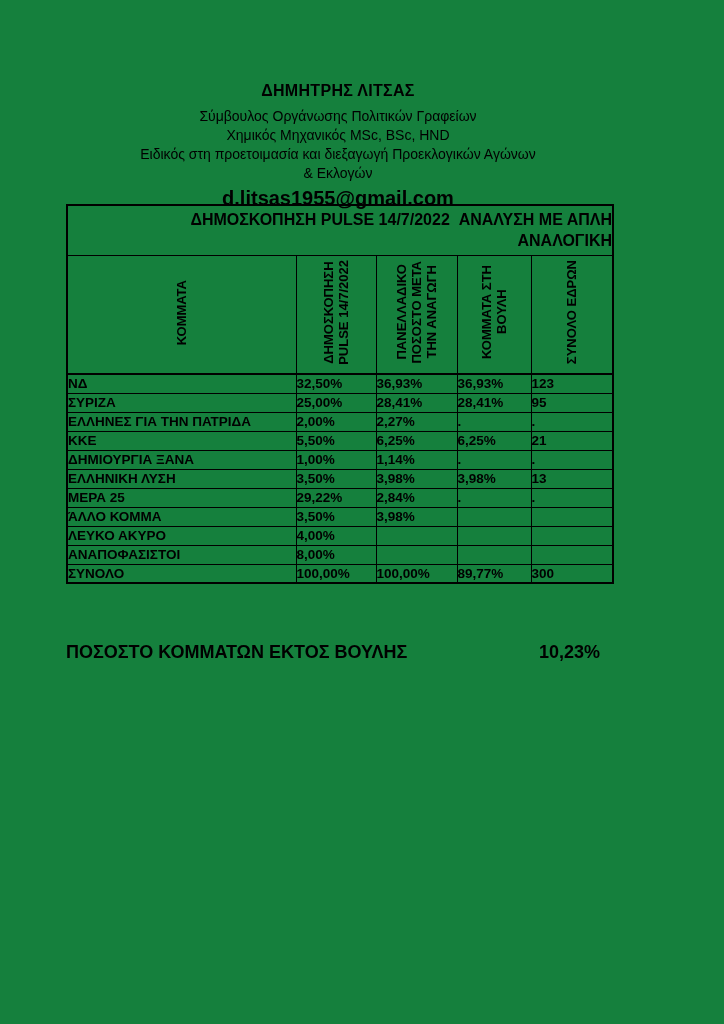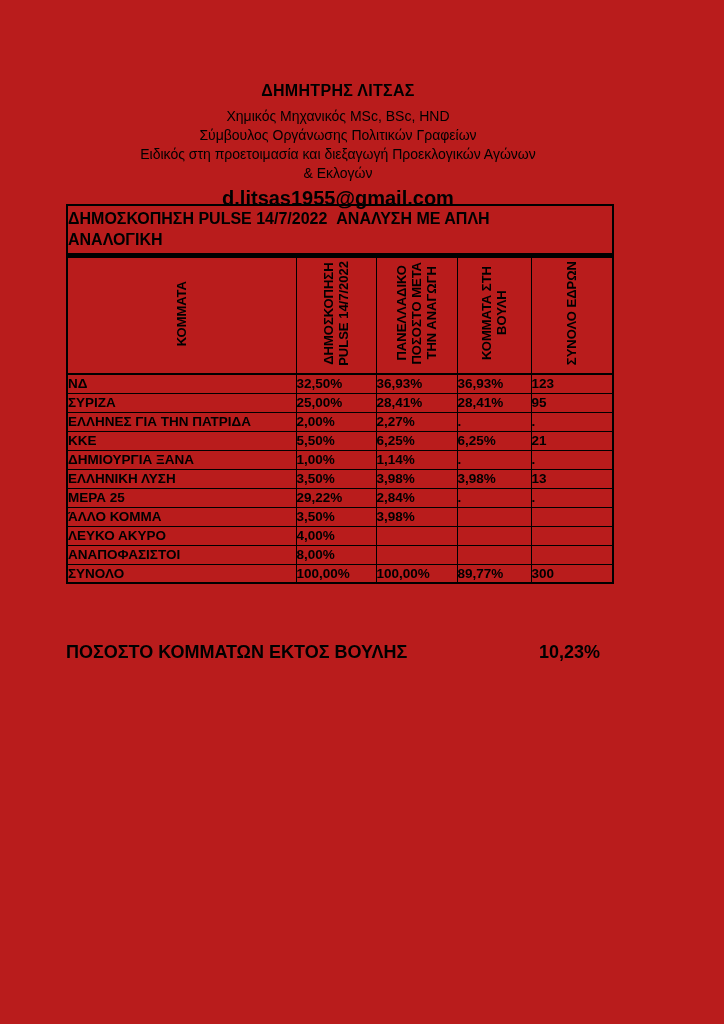--- a/index.html
+++ b/index.html
@@ -4,41 +4,41 @@
 <style>
   * { margin:0; padding:0; box-sizing:border-box; }
   html, body { background:#ffffff; }
   body {
     width:724px; height:1024px;
     font-family:"Liberation Sans", sans-serif;
     color:#000;
     position:relative;
     overflow:hidden;
   }
-  .page { position:absolute; top:0; left:0; width:724px; height:1024px; background:#b91c1c; }
+  .page { position:absolute; top:0; left:0; width:724px; height:1024px; background:#15803d; }
 
   
   .header-block { position:absolute; top:82px; left:66px; width:544px; text-align:center; }
   .person-name { font-size:16px; font-weight:bold; letter-spacing:0.3px; margin-bottom:7px; }
   .cred { font-size:14px; line-height:19px; }
   .email { font-size:20px; font-weight:bold; margin-top:4px; }
 
   
   table.poll-table {
     position:absolute; top:204px; left:66px;
     width:546px; table-layout:fixed;
     border-collapse:collapse;
     border:2px solid #000;
   }
   table.poll-table th, table.poll-table td { border:1px solid #000; padding:0; }
   tr.title-row th {
-    height:50px; vertical-align:middle; text-align:left;
+    height:50px; vertical-align:middle; text-align:right;
     font-size:16px; font-weight:bold; line-height:21px;
     white-space:pre-wrap;
-    border-bottom:5px solid #000000;
+    border-bottom:1px solid #000000;
   }
   tr.cols-row th {
     height:119px; vertical-align:middle; text-align:center;
     border-bottom:2px solid #000;
   }
   .vert {
     display:inline-block;
     writing-mode:vertical-rl;
     transform:rotate(180deg);
     white-space:pre-line;
@@ -58,22 +58,22 @@
     font-size:18px; font-weight:bold;
   }
 </style>
 </head>
 <body>
 
 <div class="page">
 
   <div class="header-block">
     <div class="person-name">ΔΗΜΗΤΡΗΣ ΛΙΤΣΑΣ</div>
+    <div class="cred">Σύμβουλος Οργάνωσης Πολιτικών Γραφείων</div>
     <div class="cred">Χημικός Μηχανικός MSc, BSc, HND</div>
-    <div class="cred">Σύμβουλος Οργάνωσης Πολιτικών Γραφείων</div>
     <div class="cred">Ειδικός στη προετοιμασία και διεξαγωγή Προεκλογικών Αγώνων</div>
     <div class="cred">&amp; Εκλογών</div>
     <div class="email">d.litsas1955@gmail.com</div>
   </div>
 
   <table class="poll-table">
     <colgroup>
       <col style="width:229px">
       <col style="width:80px">
       <col style="width:81px">

